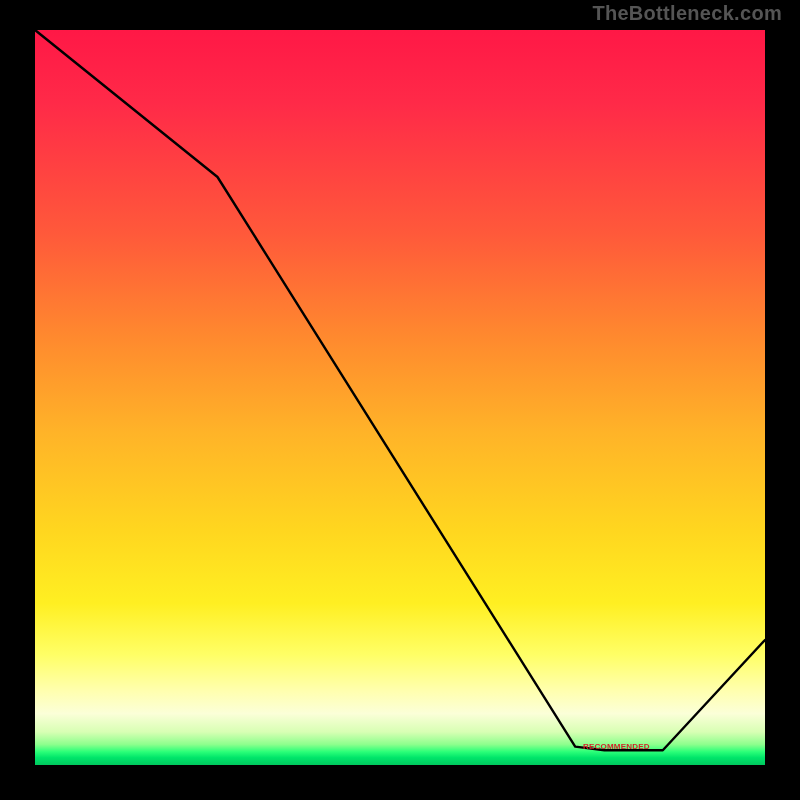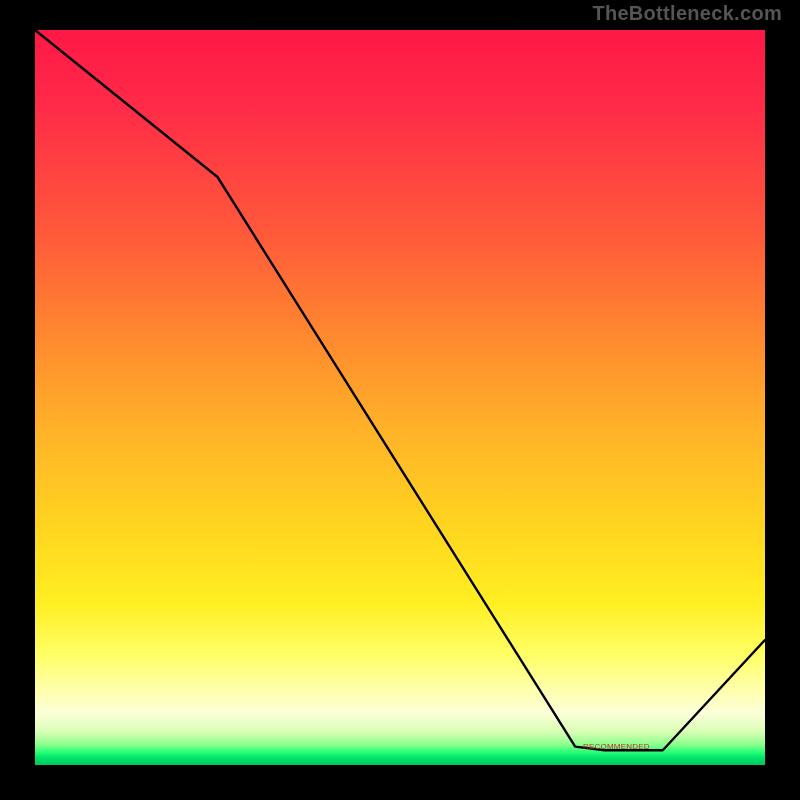--- a/index.html
+++ b/index.html
@@ -66,21 +66,21 @@
     fill: none;
     stroke: #000;
     stroke-width: 2.4;
     stroke-linejoin: round;
     stroke-linecap: round;
   }
   .annotation {
     position: absolute;
     color: #d4232a;
     font-size: 8px;
-    font-weight: 400;
+    font-weight: 700;
     letter-spacing: 0.2px;
     white-space: nowrap;
     user-select: none;
   }
 </style>
 </head>
 <body>
 
 <div class="frame">
 

